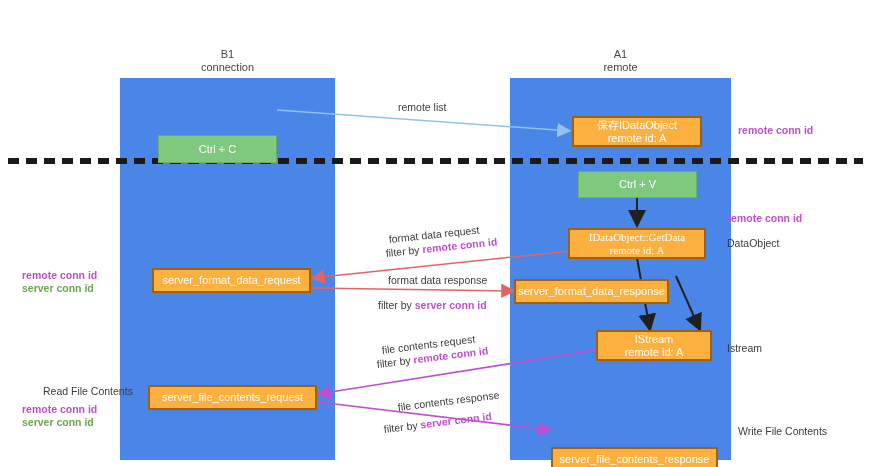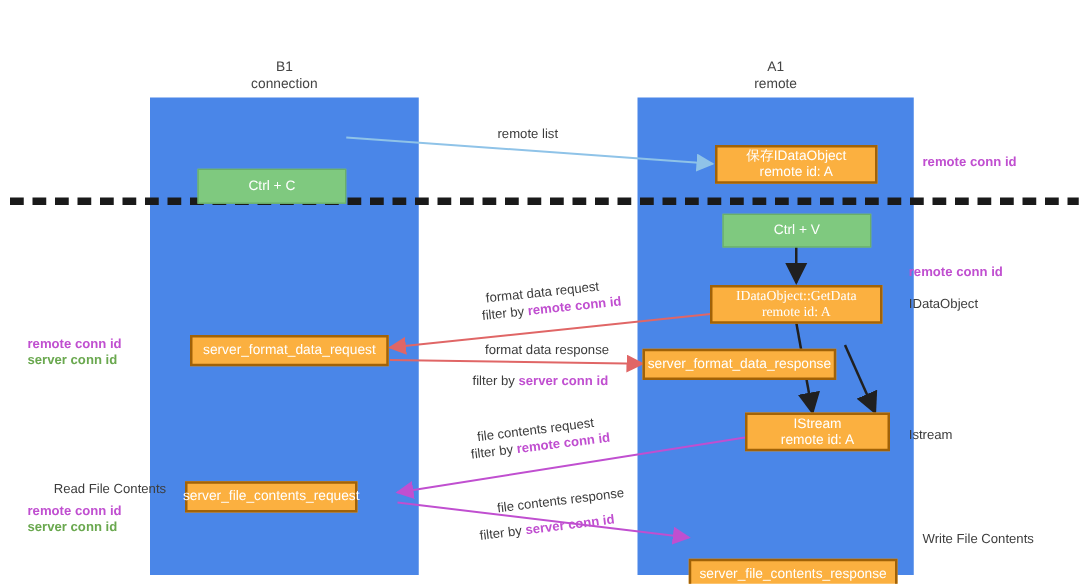--- a/index.html
+++ b/index.html
@@ -140,21 +140,21 @@
 
     <div class="node orange" style="left:514px;top:279px;width:155px;height:25px;">
       <span class="ln">server_format_data_response</span>
     </div>
 
     <div class="node orange" style="left:596px;top:330px;width:116px;height:31px;">
       <span class="ln">IStream</span>
       <span class="ln">remote id: A</span>
     </div>
 
-    <div class="node orange" style="left:148px;top:385px;width:138px;height:25px;">
+    <div class="node orange" style="left:148px;top:385px;width:169px;height:25px;">
       <span class="ln">server_file_contents_request</span>
     </div>
 
     <div class="node orange" style="left:551px;top:417px;width:167px;height:25px;margin-top:30px;">
       <span class="ln">server_file_contents_response</span>
     </div>
 
   </div>
 
   <div class="layer" id="text-layer">
@@ -197,21 +197,21 @@
       </span>
     </div>
 
     <div class="legend purple" style="left:738px;top:123px;">
       <span>remote conn id</span>
     </div>
     <div class="legend purple" style="left:727px;top:211px;">
       <span>remote conn id</span>
     </div>
     <div class="side-label" style="left:727px;top:236px;">
-      <span>IDataObject</span>
+      <span>DataObject</span>
     </div>
     <div class="side-label" style="left:727px;top:341px;">
       <span>Istream</span>
     </div>
     <div class="side-label" style="left:738px;top:424px;">
       <span>Write File Contents</span>
     </div>
 
     <div class="legend purple" style="left:22px;top:268px;">
       <span>remote conn id</span>

